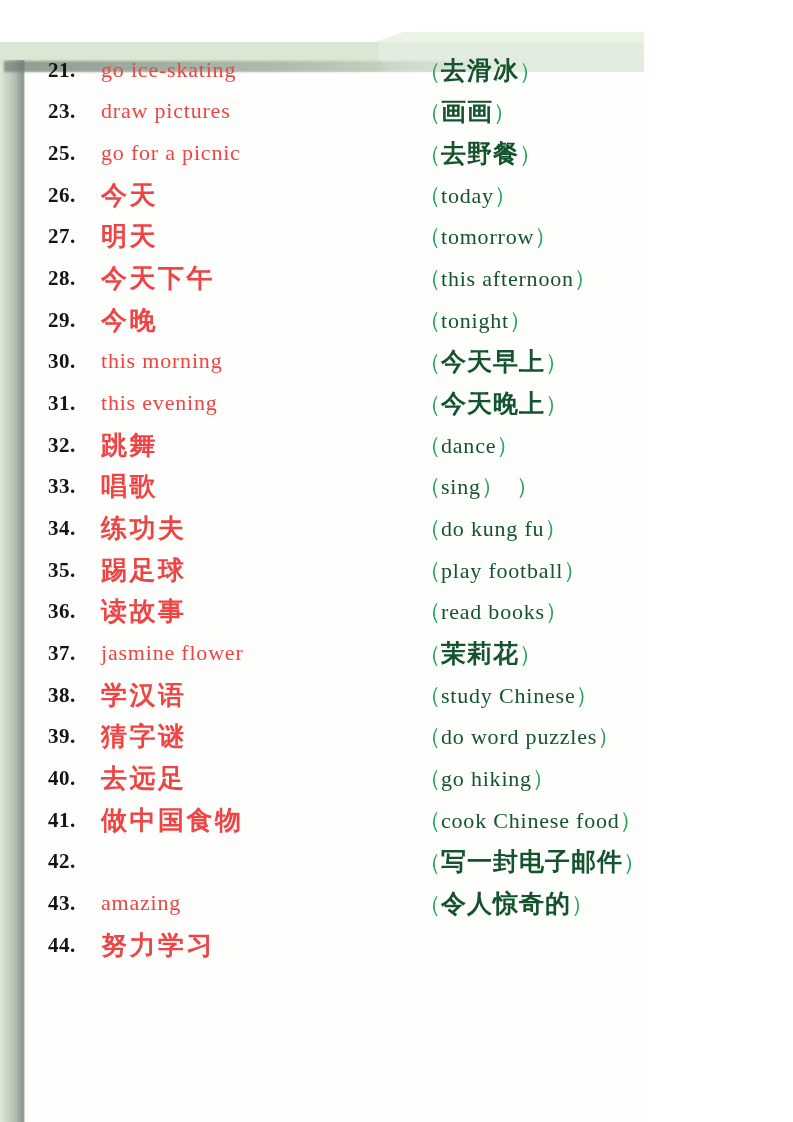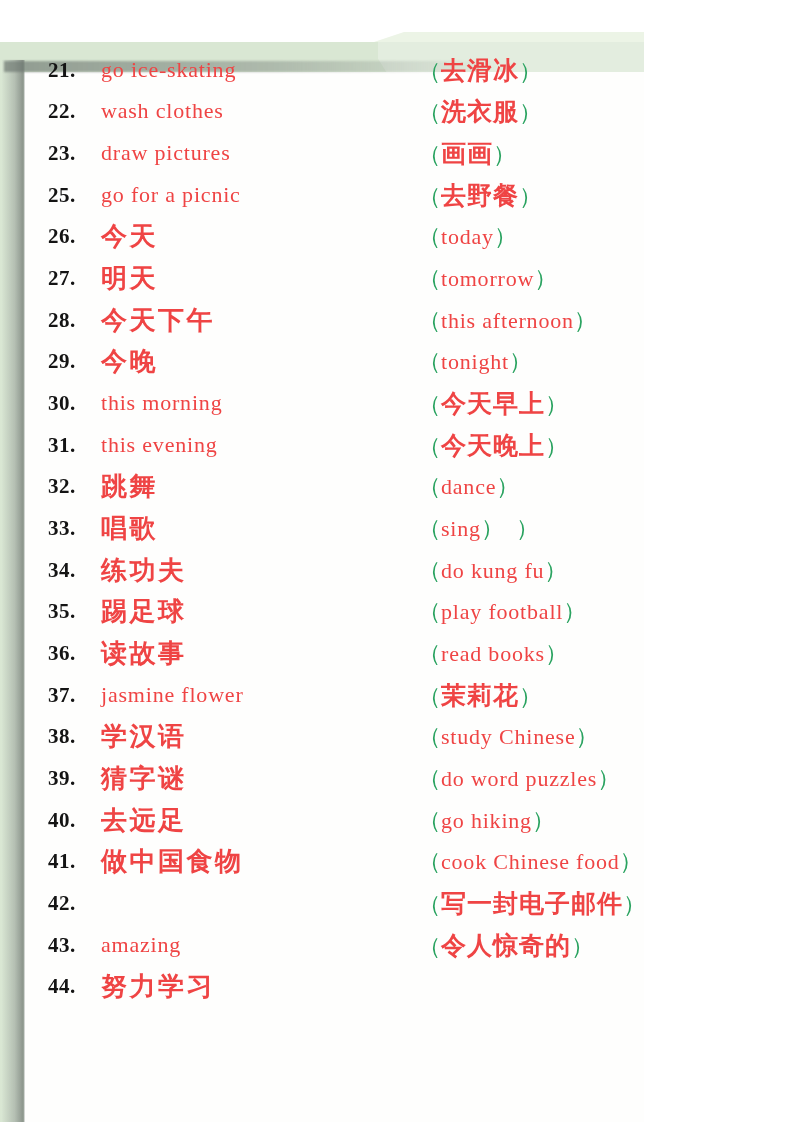--- a/index.html
+++ b/index.html
@@ -42,21 +42,21 @@
     list-style:none;z-index:5;
   }
   .row{position:relative;height:41.66px;}
   .num,.term,.trans{position:absolute;top:50%;transform:translateY(-50%);white-space:nowrap;}
   .num{left:48px;font-weight:700;font-size:21px;color:#141414;letter-spacing:0.5px;}
   .term{left:101px;color:#ef4444;}
   .trans{left:418px;}
   .en{font-family:"Liberation Serif","DejaVu Serif",serif;font-size:22px;letter-spacing:0.8px;}
   .zh{font-family:"DejaVu Sans","Liberation Sans",sans-serif;font-size:26px;font-weight:600;letter-spacing:2.5px;}
   .trans .zh{font-size:25px;letter-spacing:1px;}
-  .red{color:#ef4444;}
+  .red{color:#14532d;}
   .paren{
     font-family:"DejaVu Sans","Liberation Sans",sans-serif;
     font-size:23px;font-weight:400;color:#2aa360;letter-spacing:0;
   }
   .suffix{margin-left:12px;}
 </style>
 </head>
 <body>
 
 <div class="canvas">
@@ -65,25 +65,20 @@
   <div class="band-light"></div>
   <div class="right-strip"></div>
   <div class="paper"></div>
   <div class="left-shadow"></div>
   <div class="top-streak"></div>
   <ol class="vocab" id="vocab-list">
       <li class="row">
         <span class="num">21.</span>
         <span class="term en">go ice-skating</span>
         <span class="trans"><span class="paren">（</span><span class="red zh">去滑冰</span><span class="paren">）</span></span>
-      </li>
-      <li class="row">
-        <span class="num">22.</span>
-        <span class="term en">wash clothes</span>
-        <span class="trans"><span class="paren">（</span><span class="red zh">洗衣服</span><span class="paren">）</span></span>
       </li>
       <li class="row">
         <span class="num">23.</span>
         <span class="term en">draw pictures</span>
         <span class="trans"><span class="paren">（</span><span class="red zh">画画</span><span class="paren">）</span></span>
       </li>
       <li class="row">
         <span class="num">25.</span>
         <span class="term en">go for a picnic</span>
         <span class="trans"><span class="paren">（</span><span class="red zh">去野餐</span><span class="paren">）</span></span>

